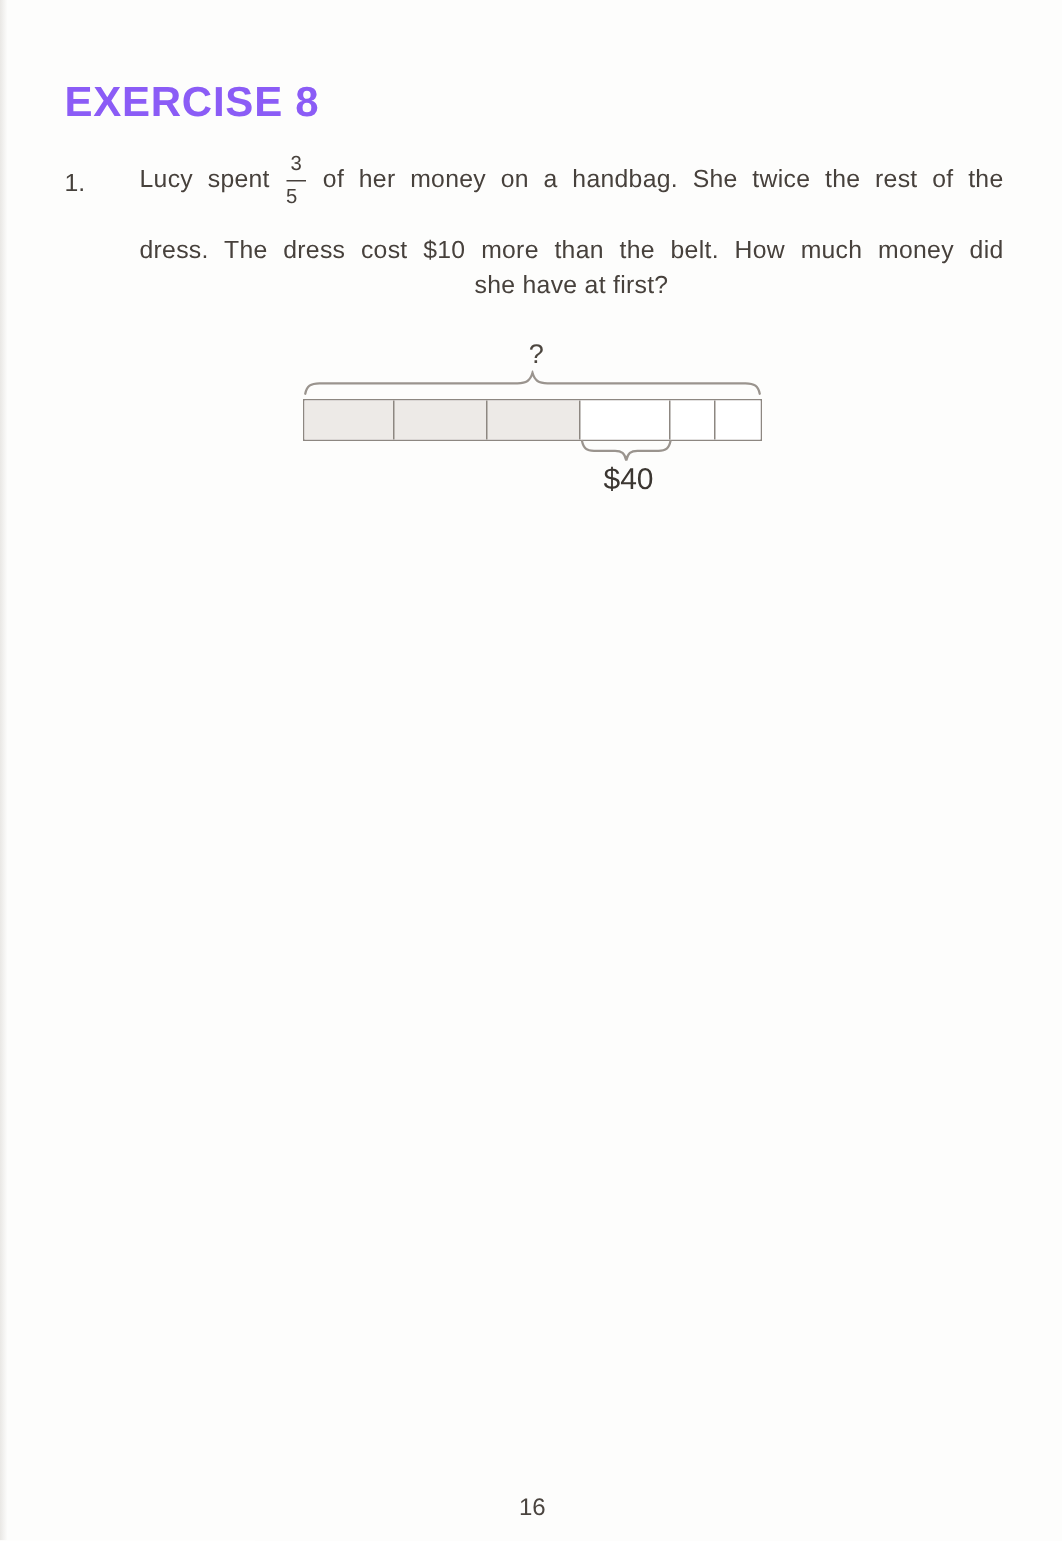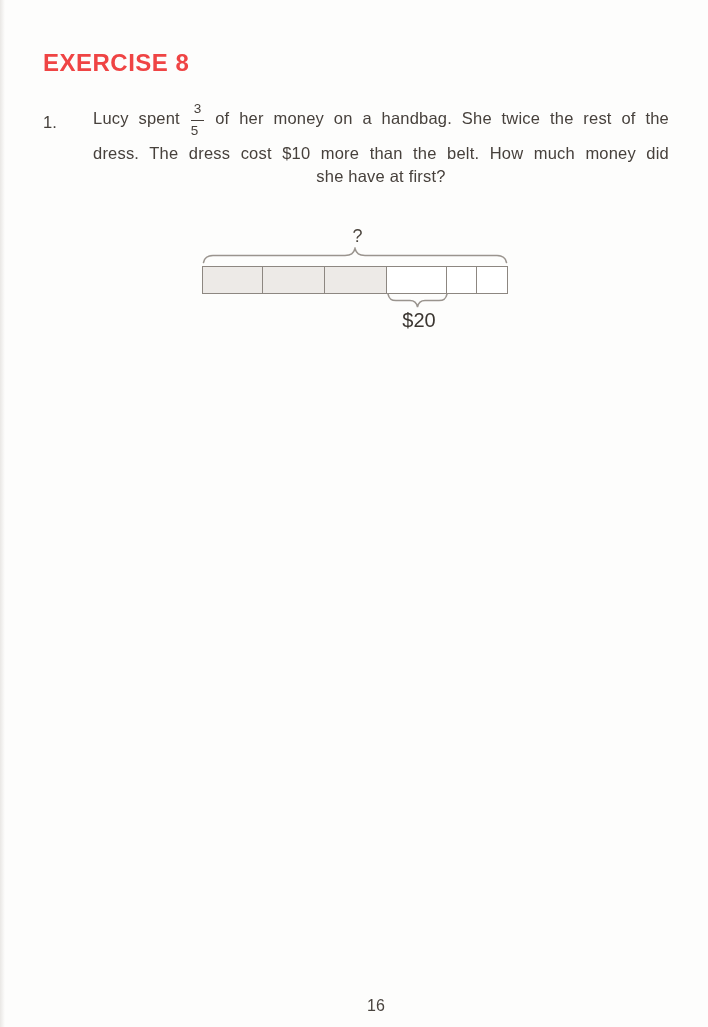--- a/index.html
+++ b/index.html
@@ -17,38 +17,38 @@
   }
   
   .edge-artifact {
     position: absolute; left: 0; top: 0;
     width: 5px; height: 100%;
     background: linear-gradient(to right, #d9d6d2, rgba(255,255,255,0));
     opacity: 0.55;
   }
   .title {
     position: absolute; left: 43px; top: 33px;
-    font-size: 24px; font-weight: bold;
+    font-size: 28px; font-weight: bold;
     letter-spacing: 0.5px;
-    color: #ef4444;
+    color: #8b5cf6;
   }
   .prob-number {
     position: absolute; left: 43px; top: 113px;
     font-size: 16.5px; color: #45403b;
   }
   .para {
     position: absolute; left: 93px; top: 100px;
     width: 576px;
     font-size: 16.5px; line-height: 23px;
     letter-spacing: 0.2px;
     color: #47413c;
   }
   .jline { text-align: justify; text-align-last: justify; }
   .lastline { text-align: center; }
-  .line1 { margin-bottom: 2px; }
+  .line1 { margin-bottom: 16px; }
   .frac {
     display: inline-block;
     vertical-align: middle;
     text-align: center;
     font-size: 13.5px; line-height: 1.38;
     padding: 0 1px;
   }
   .frac .num {
     display: block;
     border-bottom: 1.3px solid #47413c;
@@ -78,21 +78,21 @@
   .seg { height: 100%; }
   .seg + .seg { border-left: 1.4px solid var(--bar-border, #8d8781); }
   .brace-bottom { position: absolute; left: 185px; top: 68px; }
   .amount-label {
     position: absolute; left: 156px; top: 84px;
     width: 122px; text-align: center;
     font-size: 20px; color: #3b3631;
   }
   .page-number {
     position: absolute; left: 346px; top: 997px;
-    width: 60px; text-align: center;
+    width: 60px; 
     font-size: 16px; color: #4a443f;
   }
   svg .brace-path {
     fill: none;
     stroke: var(--brace-color, #9a948e);
     stroke-width: 1.5;
     stroke-linecap: round;
   }
 </style>
 </head>
@@ -129,17 +129,17 @@
         <div class="seg" style="flex: 62 0 0px; background: rgb(237, 234, 231);"></div>
         <div class="seg" style="flex: 61 0 0px; background: rgb(255, 255, 255);"></div>
         <div class="seg" style="flex: 29 0 0px; background: rgb(255, 255, 255);"></div>
         <div class="seg" style="flex: 31 0 0px; background: rgb(255, 255, 255);"></div>
       </div>
 
     <svg class="brace-bottom" width="61" height="16" viewBox="0 0 61 16">
       <path class="brace-path" d="M 1 1 C 2 5.8 4 7.5 9 7.5 L 23 7.5 C 27.5 7.5 29.5 9.2 30.5 14 C 31.5 9.2 33.5 7.5 38 7.5 L 52 7.5 C 57 7.5 59 5.8 60 1"></path>
     </svg>
 
-    <div class="amount-label">$20</div>
+    <div class="amount-label">$40</div>
   </div>
 
   <div class="page-number">16</div>
 </div>
 
 </body></html>

